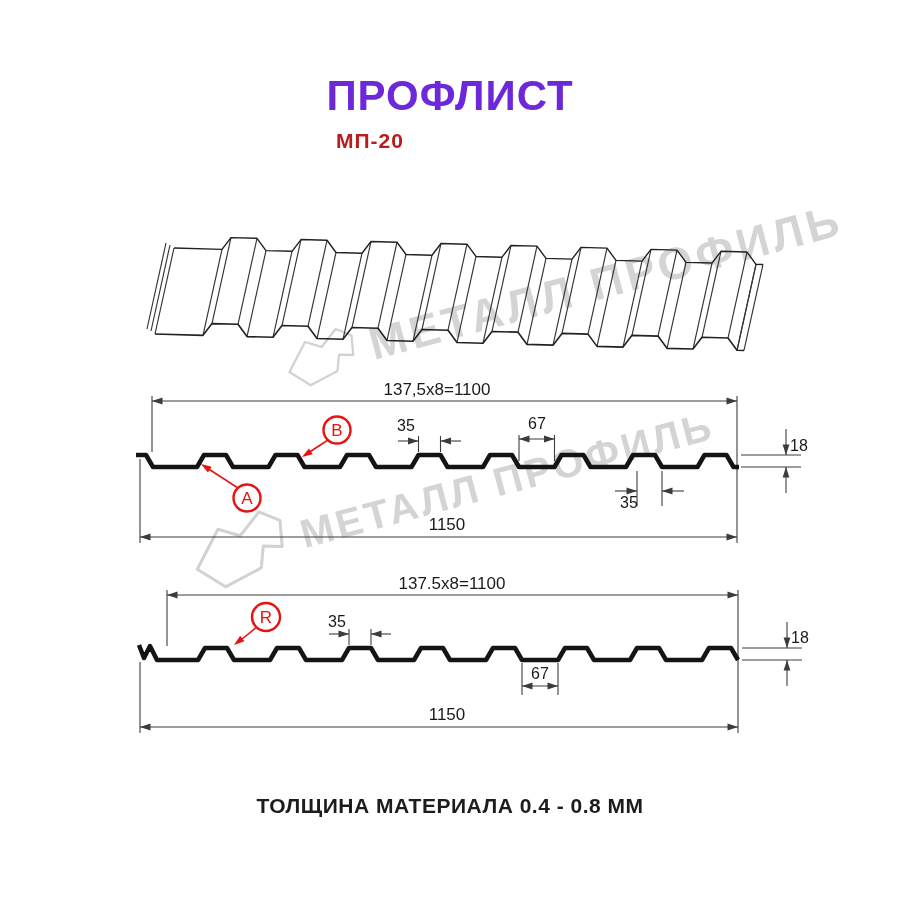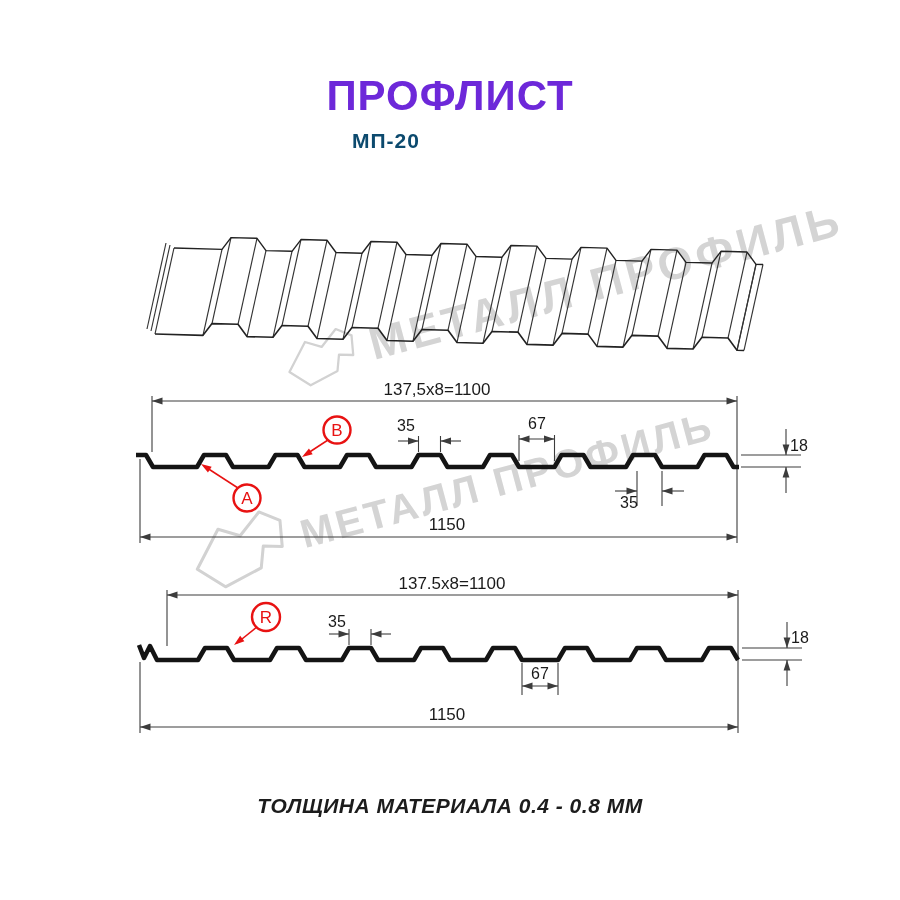--- a/index.html
+++ b/index.html
@@ -1,23 +1,23 @@
 <!DOCTYPE html>
 <html><head>
 <meta charset="utf-8">
 <style>
   html,body{margin:0;padding:0;background:#fff;}
   .page{position:relative;width:900px;height:900px;background:#ffffff;overflow:hidden;
         font-family:"Liberation Sans",sans-serif;}
   .title{position:absolute;top:72px;left:0;width:900px;text-align:center;
          font-size:42px;font-weight:800;letter-spacing:1px;color:#6d28d9;z-index:3;}
-  .subtitle{position:absolute;top:129px;left:16px;width:740px;text-align:center;
-         font-size:21px;font-weight:600;letter-spacing:1px;color:#0c4a6e;z-index:3;}
+  .subtitle{position:absolute;top:129px;left:0;width:740px;text-align:center;
+         font-size:21px;font-weight:600;letter-spacing:1px;color:#b91c1c;z-index:3;}
   .footer{position:absolute;top:794px;left:0;width:900px;text-align:center;
-         font-size:21px;font-weight:600;letter-spacing:0.5px;color:#1c1c1c;z-index:3;font-style:italic;}
+         font-size:21px;font-weight:600;letter-spacing:0.5px;color:#1c1c1c;z-index:3;}
   .wm{position:absolute;display:flex;align-items:center;gap:13px;color:#d4d4d4;
       font-weight:800;white-space:nowrap;transform-origin:left center;z-index:1;}
   .wm-1{left:286px;top:340px;transform:rotate(-15deg);font-size:45px;letter-spacing:4px;}
   .wm-2{left:192px;top:528px;transform:rotate(-15deg);font-size:40px;letter-spacing:3px;}
   .wm svg{flex:0 0 auto;}
   #draw{position:absolute;left:0;top:0;z-index:2;}
   text{font-family:"Liberation Sans",sans-serif;}
 </style>
 </head>
 <body>

